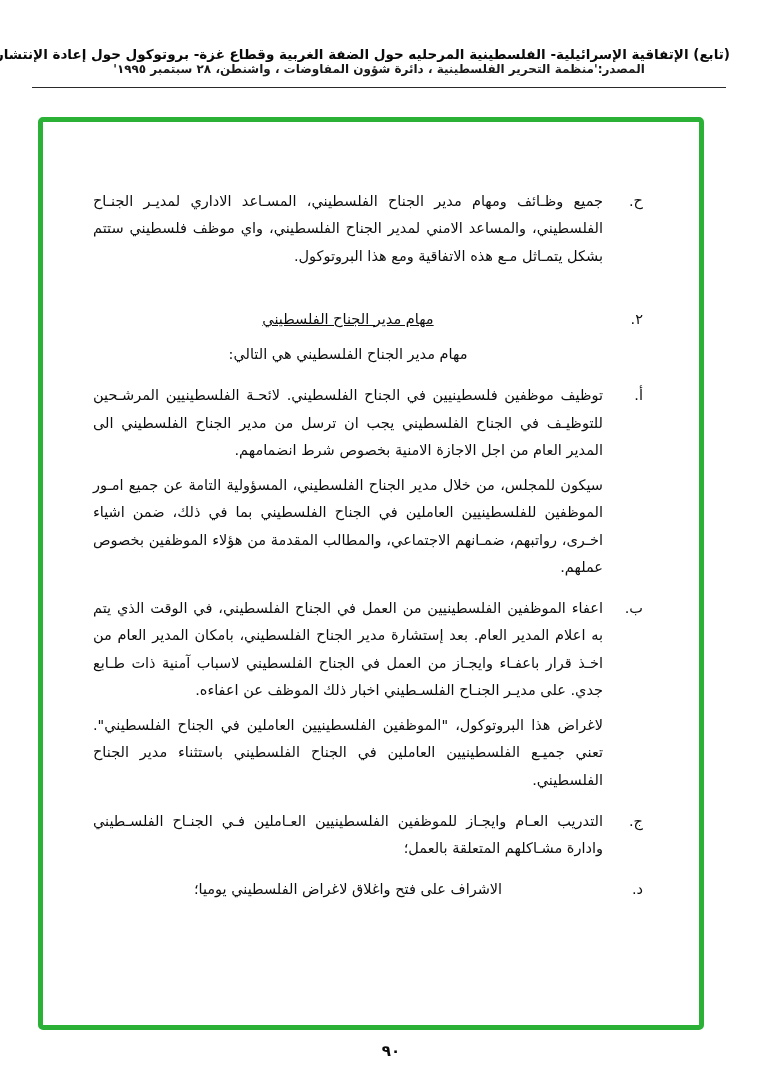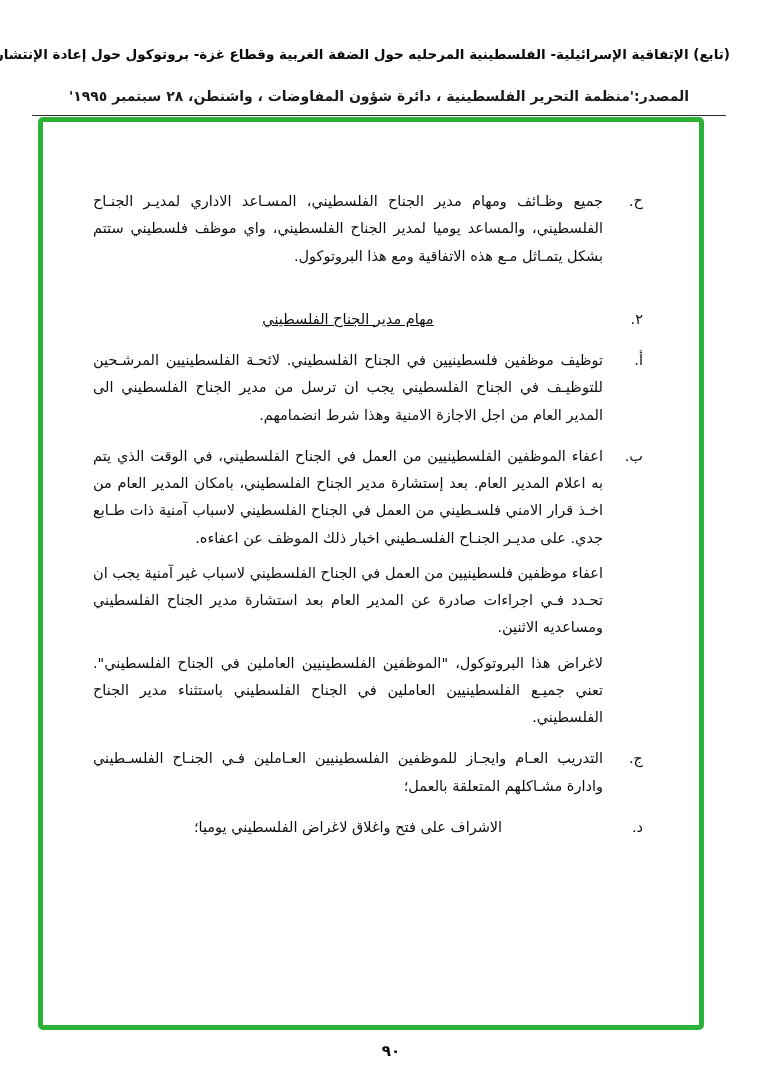--- a/index.html
+++ b/index.html
@@ -15,22 +15,22 @@
   .doc-title {
     font-weight:bold;
     font-size:13.5px;
     letter-spacing:0;
     color:#0a0a0a;
     padding:0 28px;
     white-space:nowrap;
   }
   .doc-source {
     font-weight:bold;
-    font-size:14px;
-    margin-top:26px;
+    font-size:12px;
+    margin-top:0;
     color:#1a1a1a;
   }
   .rule {
     border:none;
     border-top:1.6px solid #2a2a2a;
     margin:11px 32px 0 32px;
   }
   .green-box {
     position:absolute;
     left:38px; top:117px;
@@ -74,39 +74,40 @@
   <div class="doc-source">المصدر:'منظمة التحرير الفلسطينية ، دائرة شؤون المفاوضات ، واشنطن، ٢٨ سبتمبر ١٩٩٥'</div>
 </div>
 
 <hr class="rule">
 
 <div class="green-box">
   <div class="content">
 
     <div class="item">
       <span class="marker">ح.</span>
-      <div class="itext">جميع وظـائف ومهام مدير الجناح الفلسطيني، المسـاعد الاداري لمديـر الجنـاح الفلسطيني، والمساعد يوميا لمدير الجناح الفلسطيني، واي موظف فلسطيني ستتم بشكل يتمـاثل مـع هذه الاتفاقية ومع هذا البروتوكول.</div>
+      <div class="itext">جميع وظـائف ومهام مدير الجناح الفلسطيني، المسـاعد الاداري لمديـر الجنـاح الفلسطيني، والمساعد الامني لمدير الجناح الفلسطيني، واي موظف فلسطيني ستتم بشكل يتمـاثل مـع هذه الاتفاقية ومع هذا البروتوكول.</div>
     </div>
 
     <div class="item mt-lg">
       <span class="marker">٢.</span>
       <div class="itext no-justify underline">مهام مدير الجناح الفلسطيني</div>
     </div>
 
+    <div class="cont mt-sm no-justify">مهام مدير الجناح الفلسطيني هي التالي:</div>
 
     <div class="item mt-md">
       <span class="marker">أ.</span>
-      <div class="itext">توظيف موظفين فلسطينيين في الجناح الفلسطيني. لائحـة الفلسطينيين المرشـحين للتوظيـف في الجناح الفلسطيني يجب ان ترسل من مدير الجناح الفلسطيني الى المدير العام من اجل الاجازة الامنية وهذا شرط انضمامهم.</div>
+      <div class="itext">توظيف موظفين فلسطينيين في الجناح الفلسطيني. لائحـة الفلسطينيين المرشـحين للتوظيـف في الجناح الفلسطيني يجب ان ترسل من مدير الجناح الفلسطيني الى المدير العام من اجل الاجازة الامنية بخصوص شرط انضمامهم.</div>
     </div>
+    <div class="cont mt-sm">سيكون للمجلس، من خلال مدير الجناح الفلسطيني، المسؤولية التامة عن جميع امـور الموظفين للفلسطينيين العاملين في الجناح الفلسطيني بما في ذلك، ضمن اشياء اخـرى، رواتبهم، ضمـانهم الاجتماعي، والمطالب المقدمة من هؤلاء الموظفين بخصوص عملهم.</div>
 
     <div class="item mt-md">
       <span class="marker">ب.</span>
-      <div class="itext">اعفاء الموظفين الفلسطينيين من العمل في الجناح الفلسطيني، في الوقت الذي يتم به اعلام المدير العام. بعد إستشارة مدير الجناح الفلسطيني، بامكان المدير العام من اخـذ قرار الامني فلسـطيني من العمل في الجناح الفلسطيني لاسباب آمنية ذات طـابع جدي. على مديـر الجنـاح الفلسـطيني اخبار ذلك الموظف عن اعفاءه.</div>
+      <div class="itext">اعفاء الموظفين الفلسطينيين من العمل في الجناح الفلسطيني، في الوقت الذي يتم به اعلام المدير العام. بعد إستشارة مدير الجناح الفلسطيني، بامكان المدير العام من اخـذ قرار باعفـاء وايجـاز من العمل في الجناح الفلسطيني لاسباب آمنية ذات طـابع جدي. على مديـر الجنـاح الفلسـطيني اخبار ذلك الموظف عن اعفاءه.</div>
     </div>
-    <div class="cont mt-sm">اعفاء موظفين فلسطينيين من العمل في الجناح الفلسطيني لاسباب غير آمنية يجب ان تحـدد فـي اجراءات صادرة عن المدير العام بعد استشارة مدير الجناح الفلسطيني ومساعديه الاثنين.</div>
     <div class="cont mt-sm">لاغراض هذا البروتوكول، "الموظفين الفلسطينيين العاملين في الجناح الفلسطيني". تعني جميـع الفلسطينيين العاملين في الجناح الفلسطيني باستثناء مدير الجناح الفلسطيني.</div>
 
     <div class="item mt-md">
       <span class="marker">ج.</span>
       <div class="itext">التدريب العـام وايجـاز للموظفين الفلسطينيين العـاملين فـي الجنـاح الفلسـطيني وادارة مشـاكلهم المتعلقة بالعمل؛</div>
     </div>
 
     <div class="item mt-md">
       <span class="marker">د.</span>
       <div class="itext no-justify">الاشراف على فتح واغلاق لاغراض الفلسطيني يوميا؛</div>

